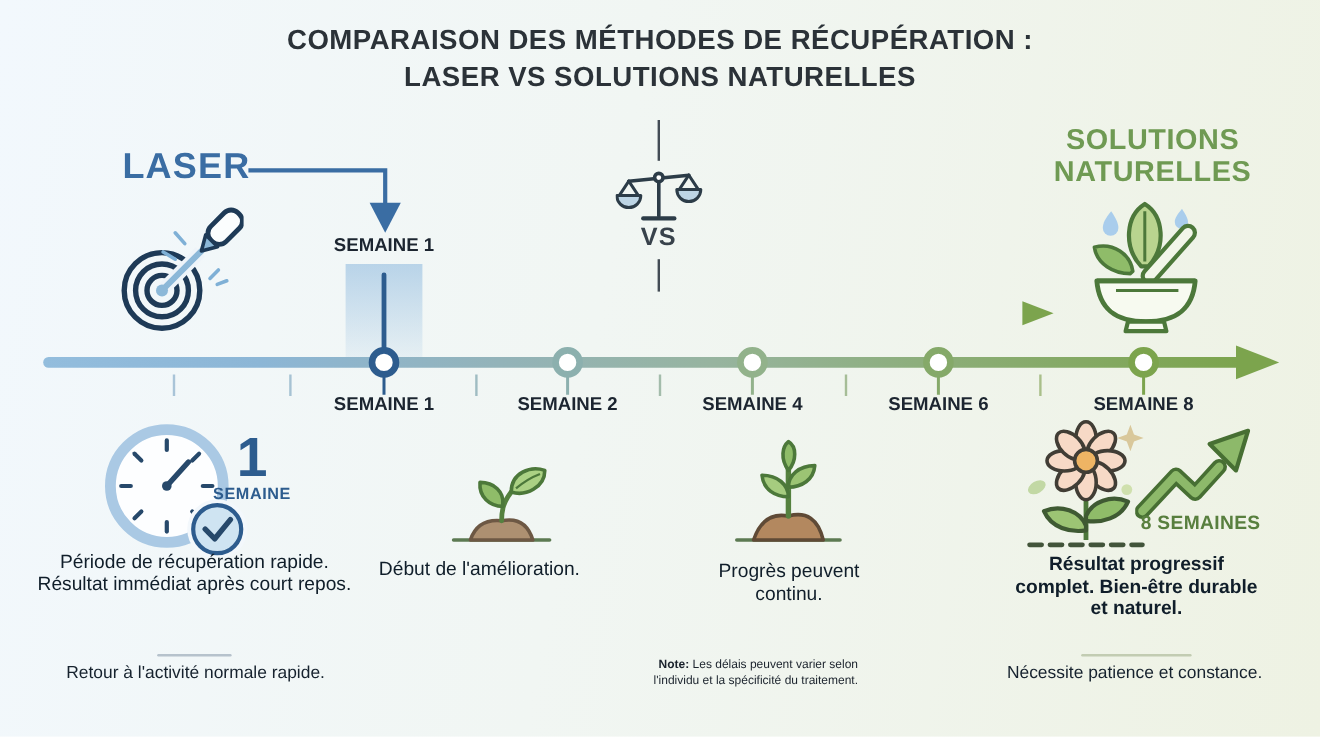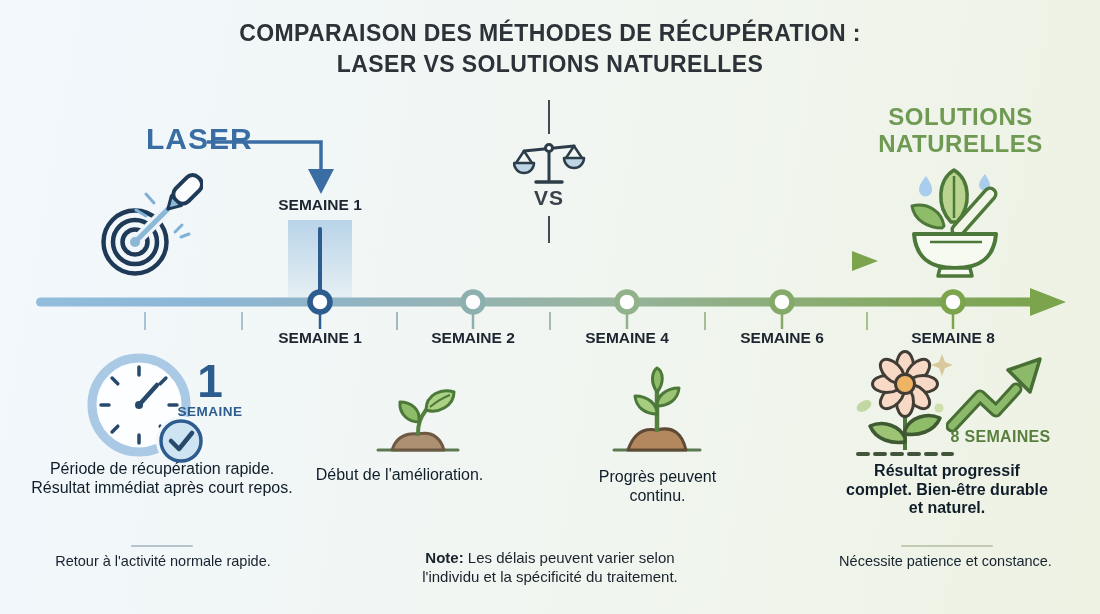--- a/index.html
+++ b/index.html
@@ -4,40 +4,40 @@
 <style>
   * { margin:0; padding:0; box-sizing:border-box; }
   body { font-family:"Liberation Sans","DejaVu Sans",sans-serif; background:#ffffff; }
   .canvas{
     position:relative; width:1100px; height:614px; overflow:hidden;
     background:linear-gradient(100deg,#f2f8fd 0%,#f1f6f3 45%,#eef2e3 100%);
   }
   .abs{ position:absolute; }
   .title-line{ width:1100px; text-align:center; font-size:23px; font-weight:700;
     color:#2b3238; letter-spacing:.4px; }
-  .laser-heading{ font-size:30px; font-weight:800; color:#3a6da3; letter-spacing:1px;margin-left:44px; }
+  .laser-heading{ font-size:30px; font-weight:800; color:#3a6da3; letter-spacing:1px; }
   .natural-heading{ width:205px; text-align:center; font-size:24px; font-weight:800;
     color:#6f9a53; letter-spacing:.5px; line-height:1.12; }
   .week-label{ width:130px; text-align:center; font-size:15.5px; font-weight:700; color:#1c2530; }
   .callout-week{ width:130px; text-align:center; font-size:15.5px; font-weight:700; color:#1c2530; }
   .vs-label{ width:60px; text-align:center; font-size:21px; font-weight:800;
     color:#38424b; letter-spacing:1px; }
   .vs-dash{ width:2px; background:#434c55; }
   .band{ width:64px; height:82px;
     background:linear-gradient(180deg,rgba(150,190,224,.62) 0%,rgba(150,190,224,.10) 100%); }
   .stem{ width:4px; height:72px; background:#2d5c8e; border-radius:2px; }
   .desc{ font-size:16px; color:#101e2a; line-height:1.16; text-align:center; }
   .foot{ font-size:14.5px; color:#16222e; text-align:center; }
   .divider{ height:2px; border-radius:1px; }
   .one-wrap{ width:80px; text-align:center; color:#2d5c8e; }
   .one-num{ font-size:46px; font-weight:800; line-height:.95; }
   .one-unit{ font-size:13.5px; font-weight:800; letter-spacing:.5px; }
   .badge-8{ width:135px; text-align:center; font-size:16px; font-weight:800;
     color:#587f3e; letter-spacing:.3px; }
-  .note{ width:330px; text-align:center; font-size:15px; color:#1a222c; line-height:1.25; }
+  .note{ width:330px; text-align:right; font-size:10px; color:#1a222c; line-height:1.25; }
   .note b{ font-weight:700; }
   svg{ display:block; }
 </style>
 </head>
 <body>
 
 <div class="canvas">
 
   <div class="abs title-line" style="top:20px;left:0;">COMPARAISON DES MÉTHODES DE RÉCUPÉRATION :</div>
   <div class="abs title-line" style="top:51px;left:0;">LASER VS SOLUTIONS NATURELLES</div>

